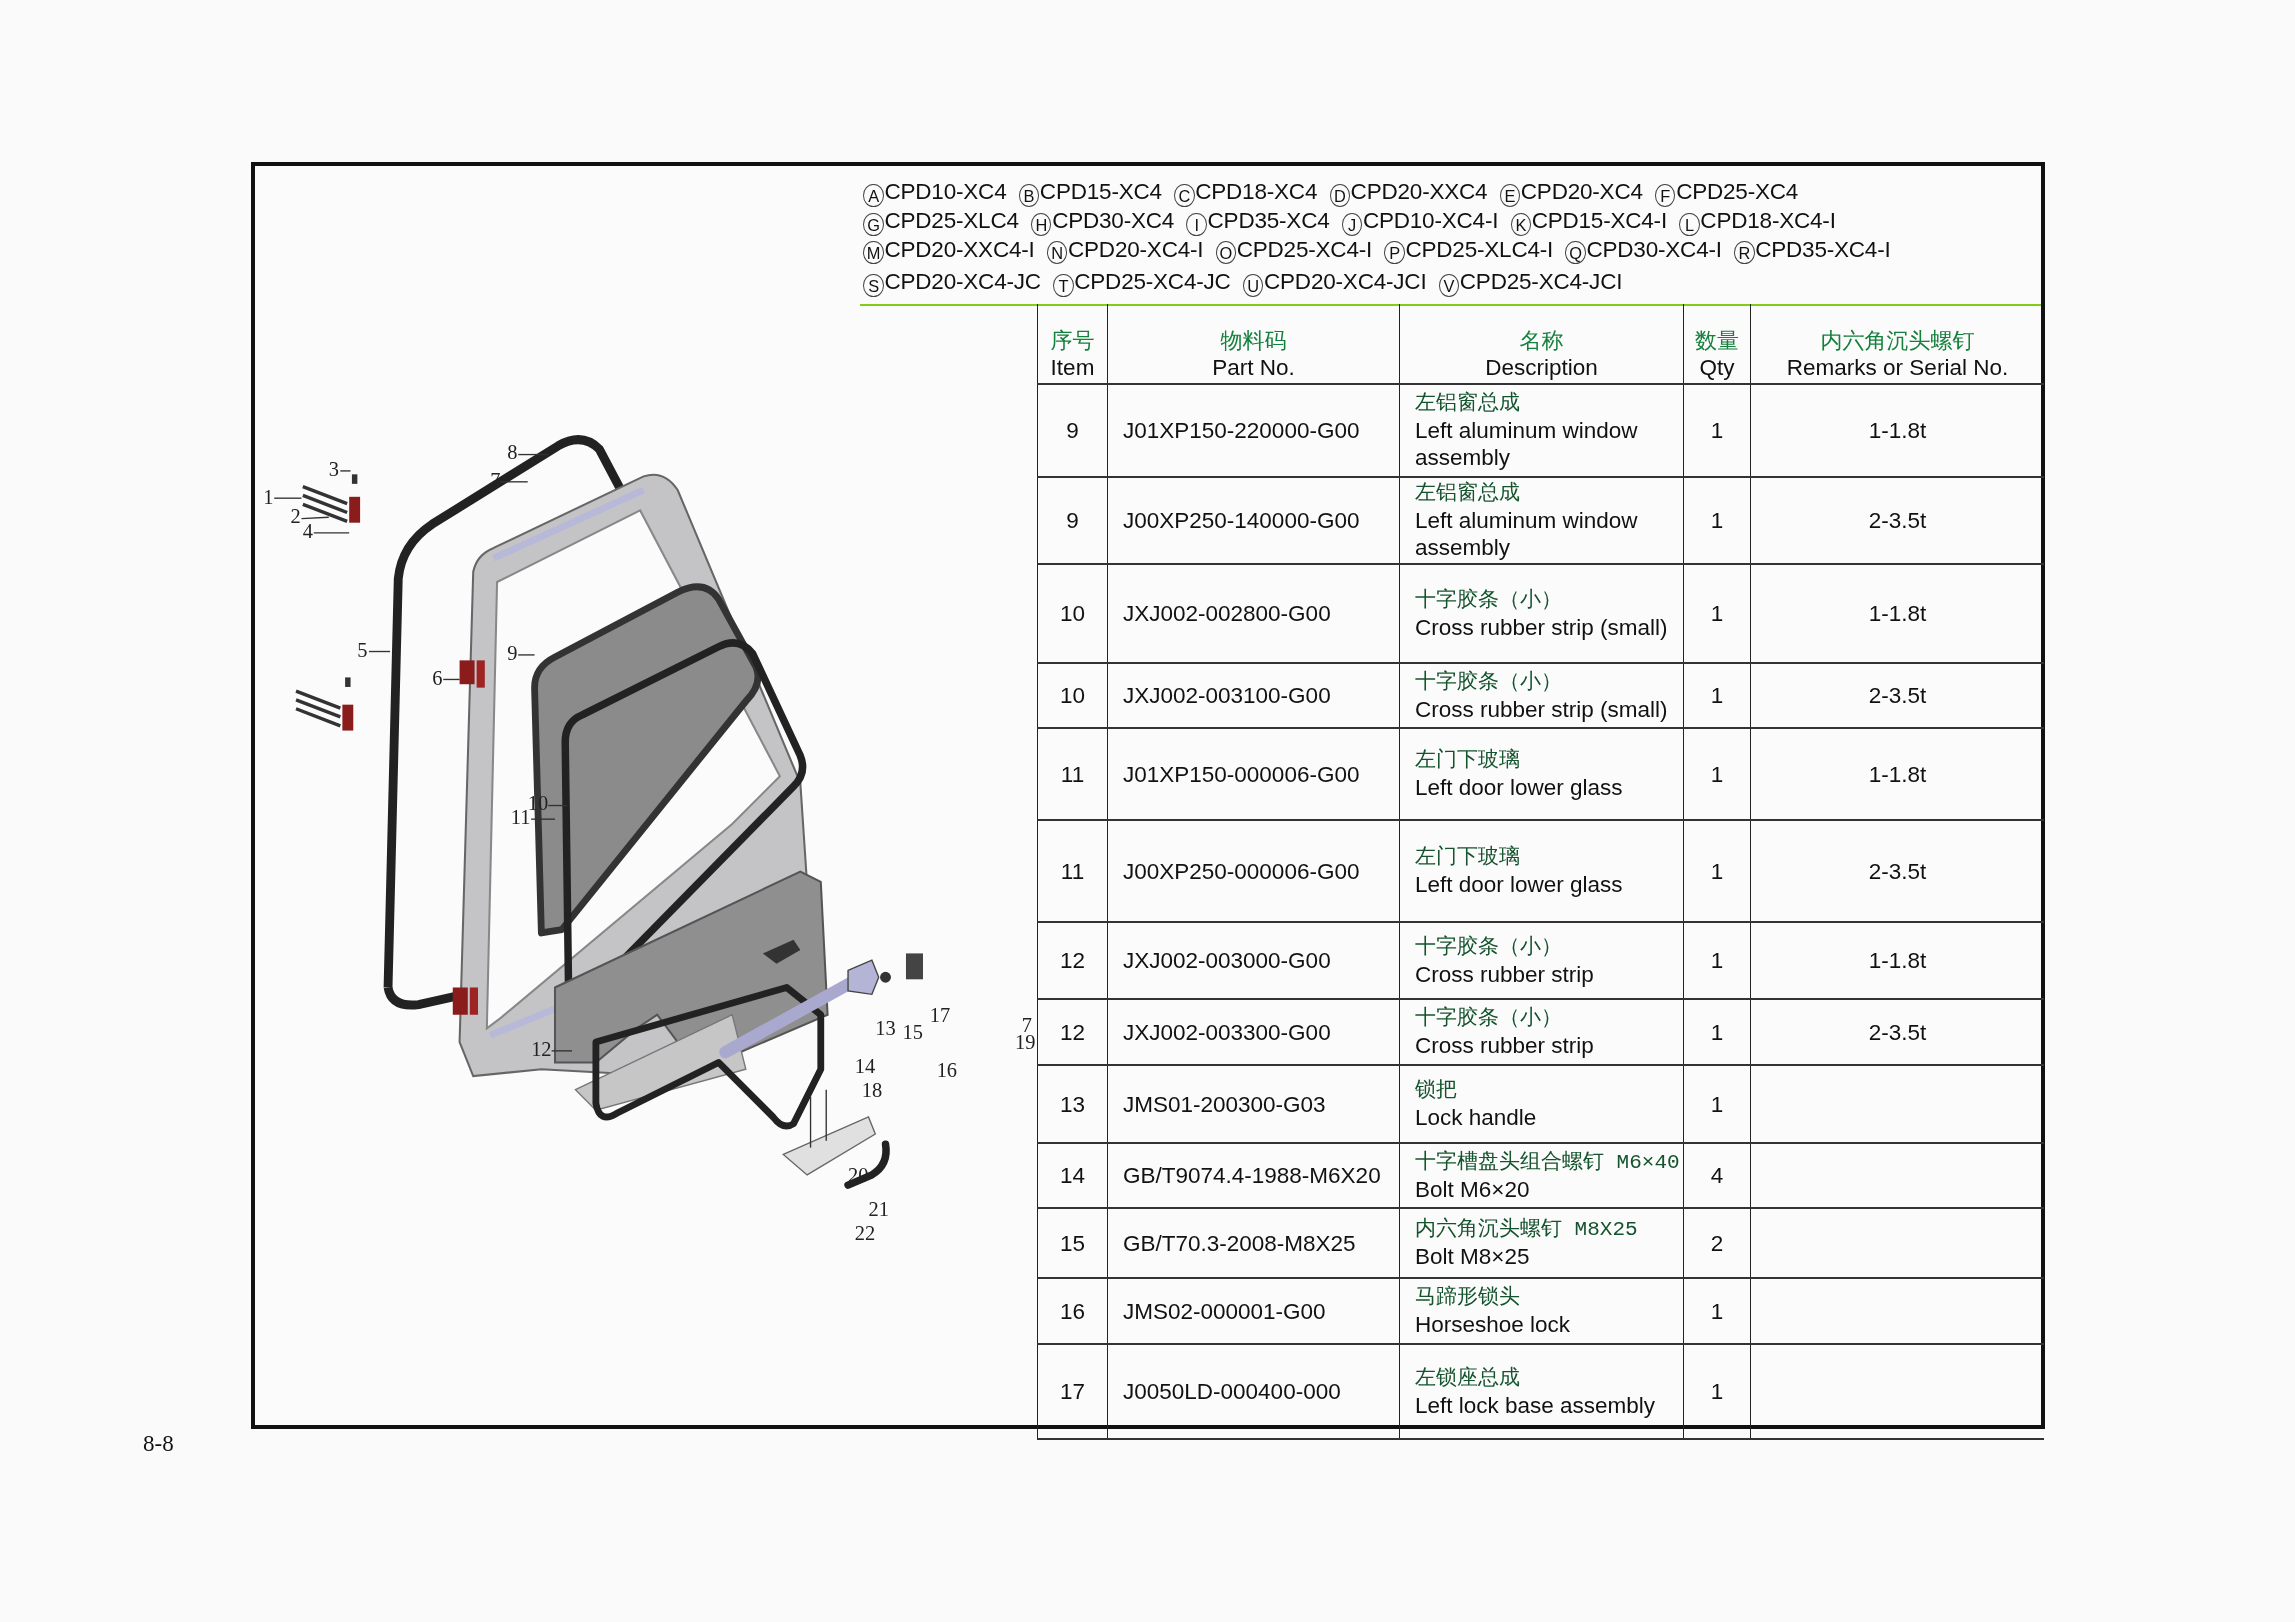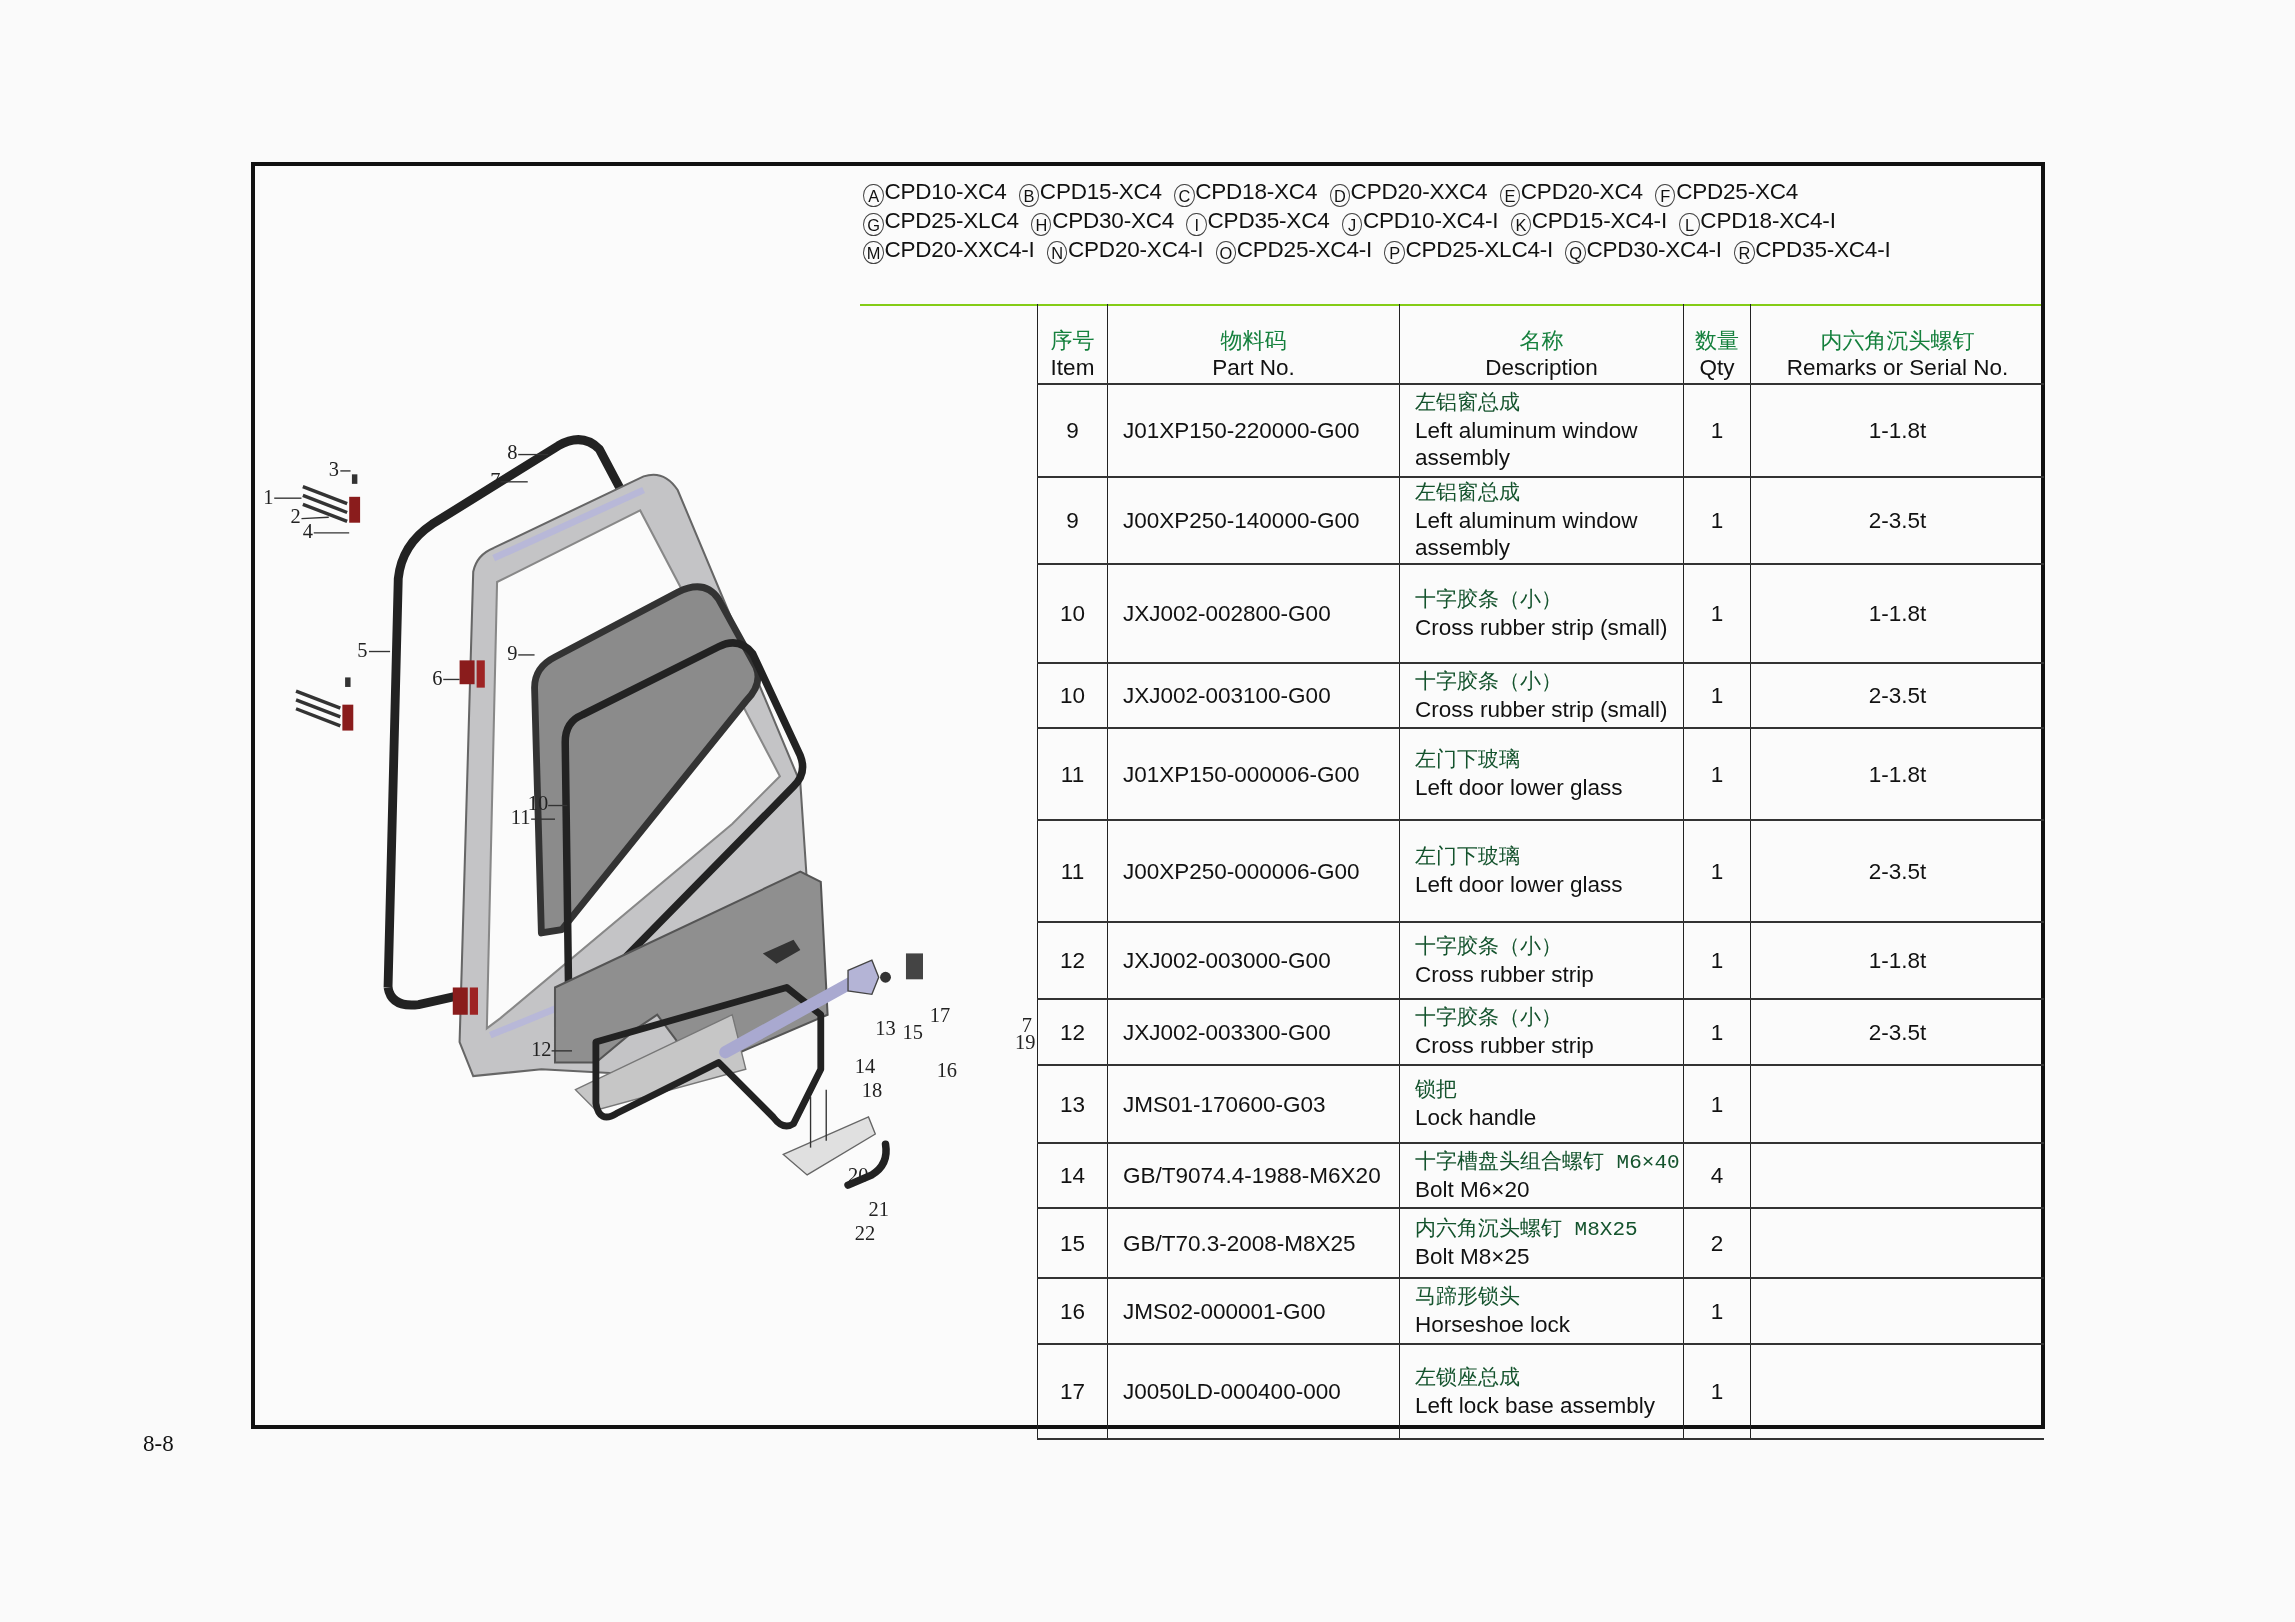--- a/index.html
+++ b/index.html
@@ -51,20 +51,21 @@
 </style>
 </head>
 <body>
 
 <div class="frame">
 
   <div class="hdr-right">
     <div class="models-line"><span class="model"><span class="circ">A</span><span>CPD10-XC4</span></span><span class="model"><span class="circ">B</span><span>CPD15-XC4</span></span><span class="model"><span class="circ">C</span><span>CPD18-XC4</span></span><span class="model"><span class="circ">D</span><span>CPD20-XXC4</span></span><span class="model"><span class="circ">E</span><span>CPD20-XC4</span></span><span class="model"><span class="circ">F</span><span>CPD25-XC4</span></span></div>
     <div class="models-line"><span class="model"><span class="circ">G</span><span>CPD25-XLC4</span></span><span class="model"><span class="circ">H</span><span>CPD30-XC4</span></span><span class="model"><span class="circ">I</span><span>CPD35-XC4</span></span><span class="model"><span class="circ">J</span><span>CPD10-XC4-I</span></span><span class="model"><span class="circ">K</span><span>CPD15-XC4-I</span></span><span class="model"><span class="circ">L</span><span>CPD18-XC4-I</span></span></div>
     <div class="models-line"><span class="model"><span class="circ">M</span><span>CPD20-XXC4-I</span></span><span class="model"><span class="circ">N</span><span>CPD20-XC4-I</span></span><span class="model"><span class="circ">O</span><span>CPD25-XC4-I</span></span><span class="model"><span class="circ">P</span><span>CPD25-XLC4-I</span></span><span class="model"><span class="circ">Q</span><span>CPD30-XC4-I</span></span><span class="model"><span class="circ">R</span><span>CPD35-XC4-I</span></span></div>
+    <div class="models-line last"><span class="model"><span class="circ">S</span><span>CPD20-XC4-JC</span></span><span class="model"><span class="circ">T</span><span>CPD25-XC4-JC</span></span><span class="model"><span class="circ">U</span><span>CPD20-XC4-JCI</span></span><span class="model"><span class="circ">V</span><span>CPD25-XC4-JCI</span></span></div>
   </div>
 
   <svg class="diagram" viewBox="0 0 1150 1642" xmlns="http://www.w3.org/2000/svg">
 
     <path d="M195 1000 L210 400 Q215 350 260 320 L445 205 Q480 185 505 210 L690 560" fill="none" stroke="#222" stroke-width="13" stroke-linejoin="round"></path>
     <path d="M195 1000 Q200 1030 240 1025 L330 1005" fill="none" stroke="#222" stroke-width="13"></path>
 
     <path d="M300 1080 L320 390 Q325 365 350 355 L570 250 Q600 240 620 270 L800 700 L820 1000 L600 1130 L420 1120 L320 1130 Z" fill="#c4c4c6" stroke="#666" stroke-width="3"></path>
     <path d="M340 1060 L355 405 L565 300 L770 690 L700 760 L360 1045 Z" fill="#fbfbfb" stroke="#888" stroke-width="3"></path>
     <path d="M350 370 L570 270" stroke="#b8b8d8" stroke-width="10"></path>
@@ -260,21 +261,21 @@
           <td class="part">JXJ002-003300-G00</td>
           <td class="desc">
             <div class="cn">十字胶条（小）</div>
             <div>Cross rubber strip</div>
           </td>
           <td>1</td>
           <td>2-3.5t</td>
         </tr>
         <tr style="height: 78px;">
           <td>13</td>
-          <td class="part">JMS01-170600-G03</td>
+          <td class="part">JMS01-200300-G03</td>
           <td class="desc">
             <div class="cn">锁把</div>
             <div>Lock handle</div>
           </td>
           <td>1</td>
           <td></td>
         </tr>
         <tr style="height: 65px;">
           <td>14</td>
           <td class="part">GB/T9074.4-1988-M6X20</td>

